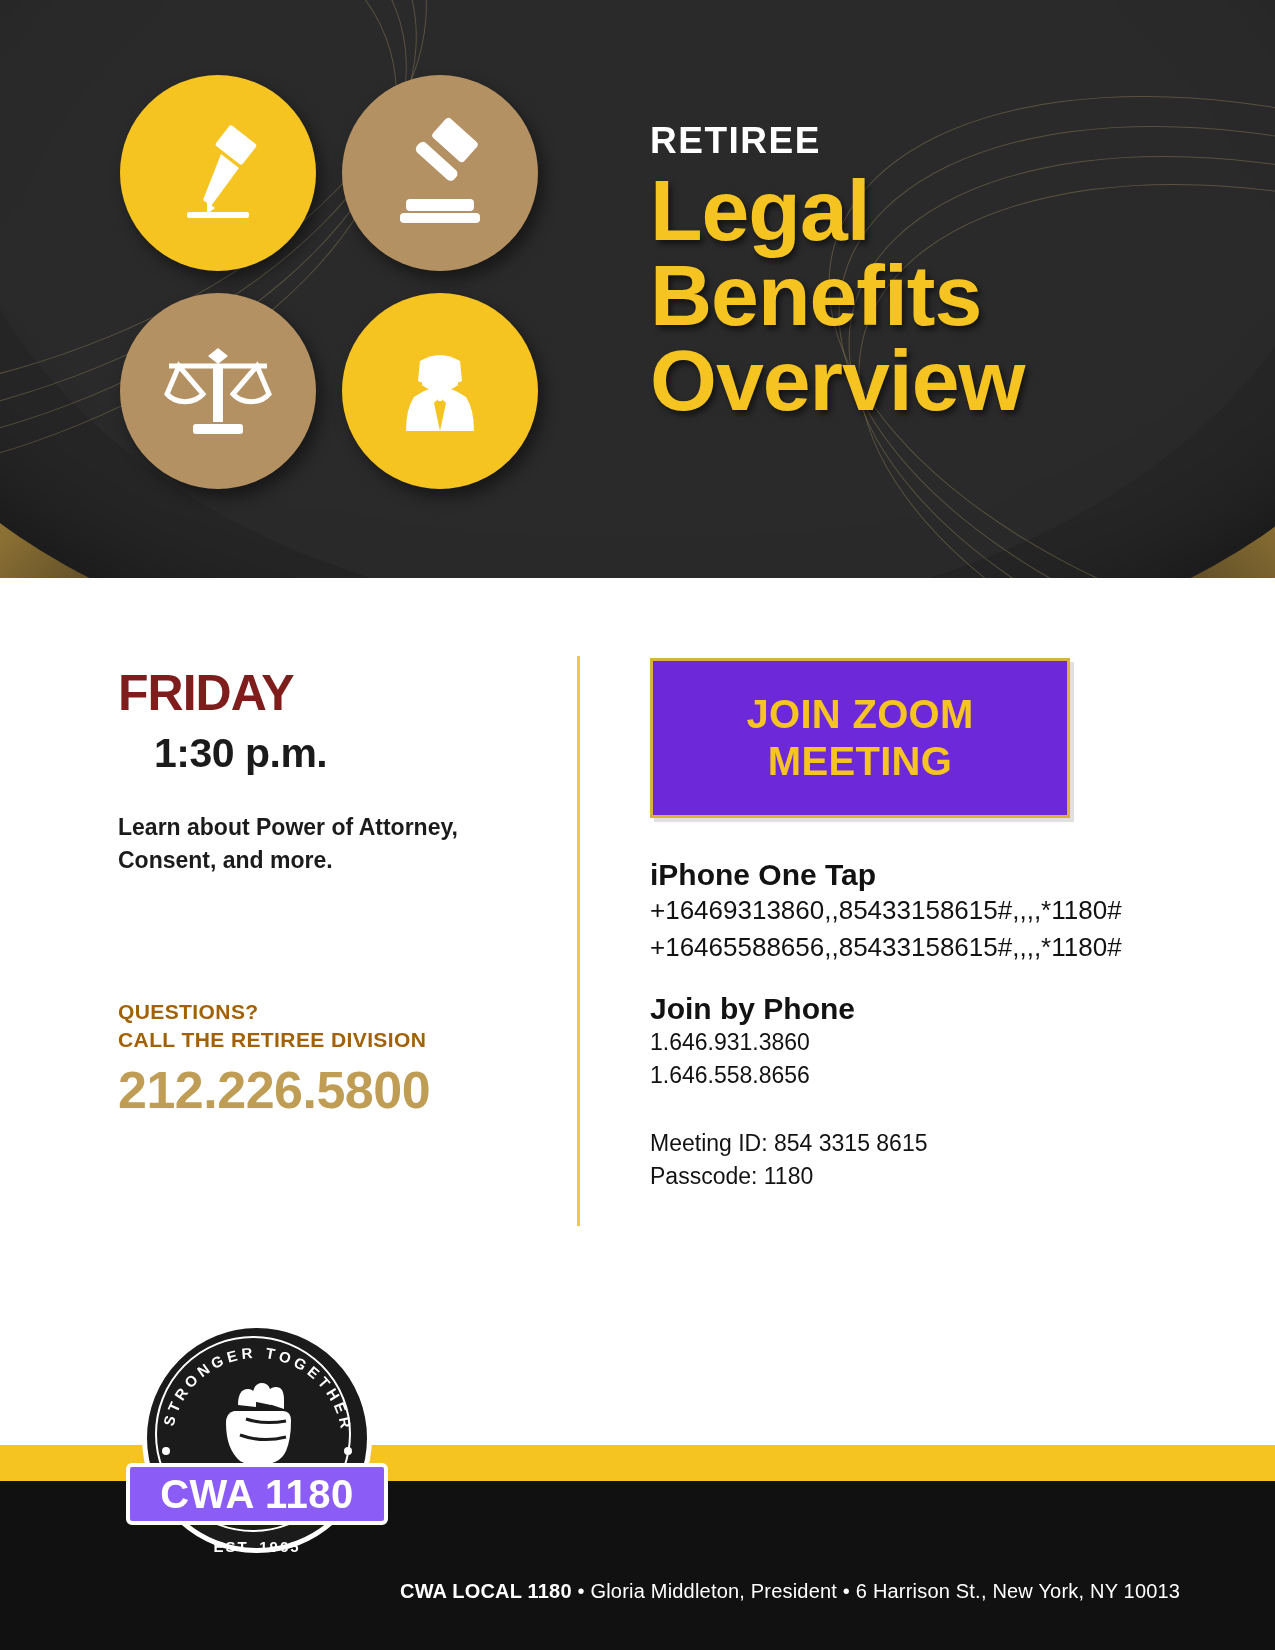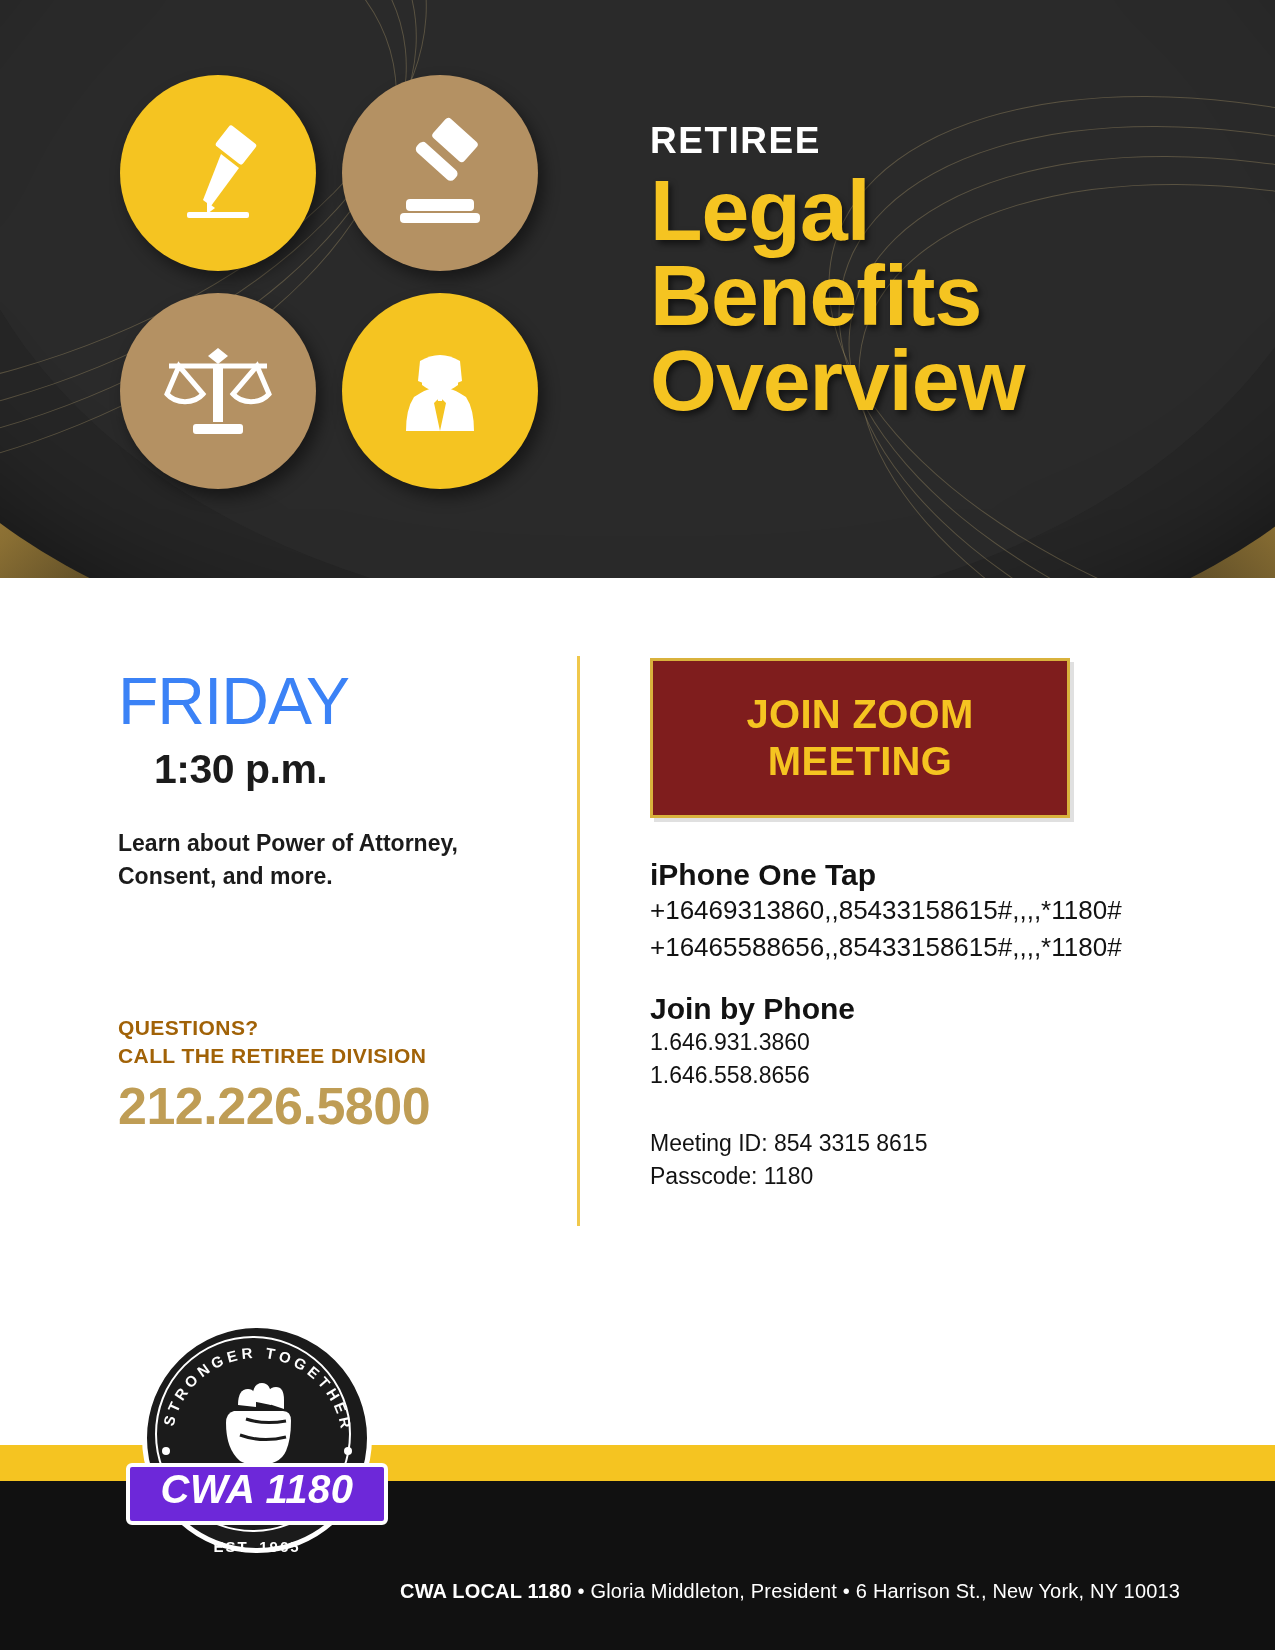--- a/index.html
+++ b/index.html
@@ -79,21 +79,21 @@
     color: #f5c421; font-weight: bold; font-size: 86px; line-height: 0.99;
     letter-spacing: -1px;
     text-shadow: 3px 4px 6px rgba(0,0,0,0.55);
   }
 
   
   .body-wrap { position: relative; width: 1275px; height: 900px; background: #fff; }
 
   .left-col { position: absolute; left: 118px; top: 90px; width: 470px; }
   .day {
-    color: #3b82f6; font-size: 66px; font-weight: normal; letter-spacing: -1px; line-height: 1.0;
+    color: #7f1d1d; font-size: 50px; font-weight: bold; letter-spacing: -1px; line-height: 1.0;
   }
   .date {
     color: #bf9d55; font-size: 74px; font-weight: bold; letter-spacing: -1px; line-height: 1.05;
     margin-top: -4px;
   }
   .time {
     color: #1b1b1b; font-size: 41px; font-weight: bold; margin-top: 12px; letter-spacing: -0.5px; margin-left: 36px;
   }
   .blurb {
     color: #1b1b1b; font-size: 23px; font-weight: bold; line-height: 1.45; margin-top: 34px;
@@ -107,21 +107,21 @@
     color: #bf9d55; font-size: 52px; font-weight: bold; letter-spacing: -0.5px; margin-top: 6px;
   }
 
   .divider {
     position: absolute; left: 577px; top: 78px; width: 3px; height: 570px;
     background: #f0c84b;
   }
 
   .right-col { position: absolute; left: 650px; top: 80px; width: 540px; }
   .zoom-btn {
-    width: 420px; height: 160px; background: #7f1d1d;
+    width: 420px; height: 160px; background: #6d28d9;
     border: 3px solid #d9b23c;
     display: flex; align-items: center; justify-content: center;
     box-shadow: 4px 4px 0 rgba(0,0,0,0.12);
   }
   .zoom-btn span {
     color: #f5c421; font-size: 40px; font-weight: bold; text-align: center; line-height: 1.18;
     letter-spacing: 0.3px;
   }
   .sect-head {
     color: #121212; font-size: 30px; font-weight: bold; margin-top: 40px;
@@ -153,22 +153,22 @@
   }
   .logo-ring-inner {
     position: absolute; left: 13px; top: 13px; width: 196px; height: 196px;
     border-radius: 50%; border: 2px solid #ffffff;
   }
   .logo-arc-text {
     position: absolute; left: 16px; top: 0; width: 230px; height: 230px;
   }
   .logo-plate {
     position: absolute; left: 0; top: 140px; width: 262px; height: 62px;
-    background: #6d28d9; border: 4px solid #ffffff; border-radius: 6px;
-    display: flex; justify-content: center; font-style: italic;
+    background: #8b5cf6; border: 4px solid #ffffff; border-radius: 6px;
+    display: flex; align-items: center; justify-content: center;
   }
   .logo-plate span { color: #ffffff; font-size: 40px; font-weight: bold; letter-spacing: 0.5px; }
   .logo-est {
     position: absolute; left: 70px; top: 208px; width: 122px; height: 30px;
     display: flex; align-items: center; justify-content: center;
   }
   .logo-est span { color: #ffffff; font-size: 15px; font-weight: bold; letter-spacing: 2px; }
   .fist { position: absolute; left: 78px; top: 38px; }
 </style>
 </head>

